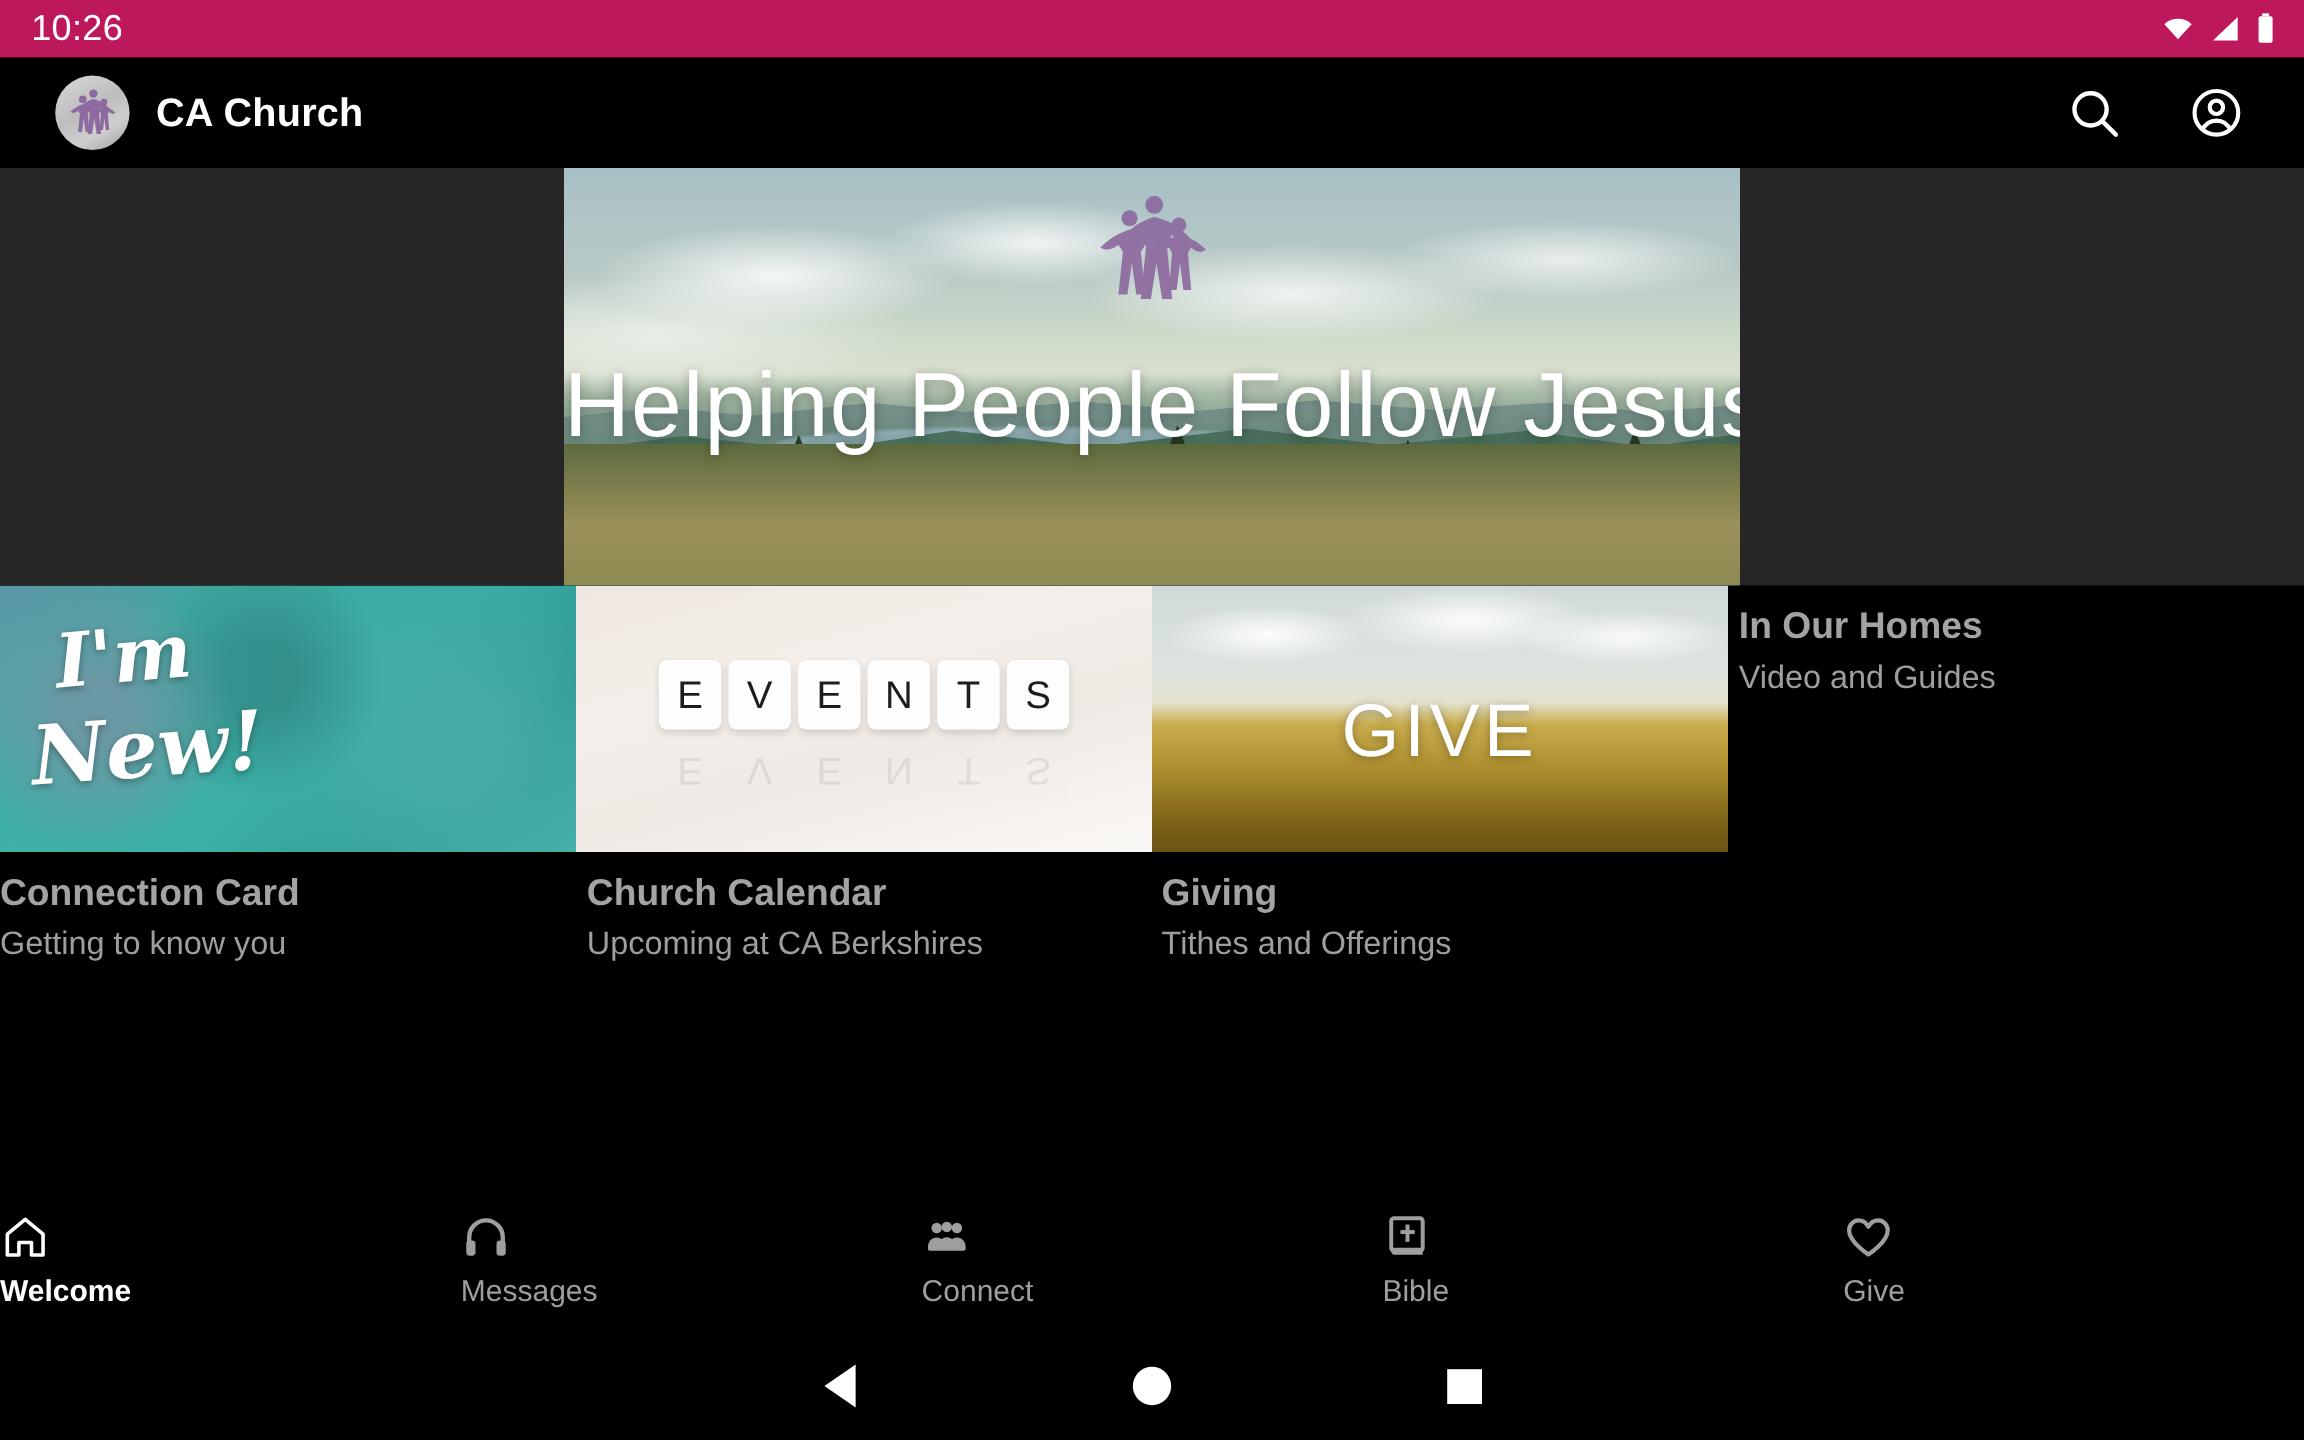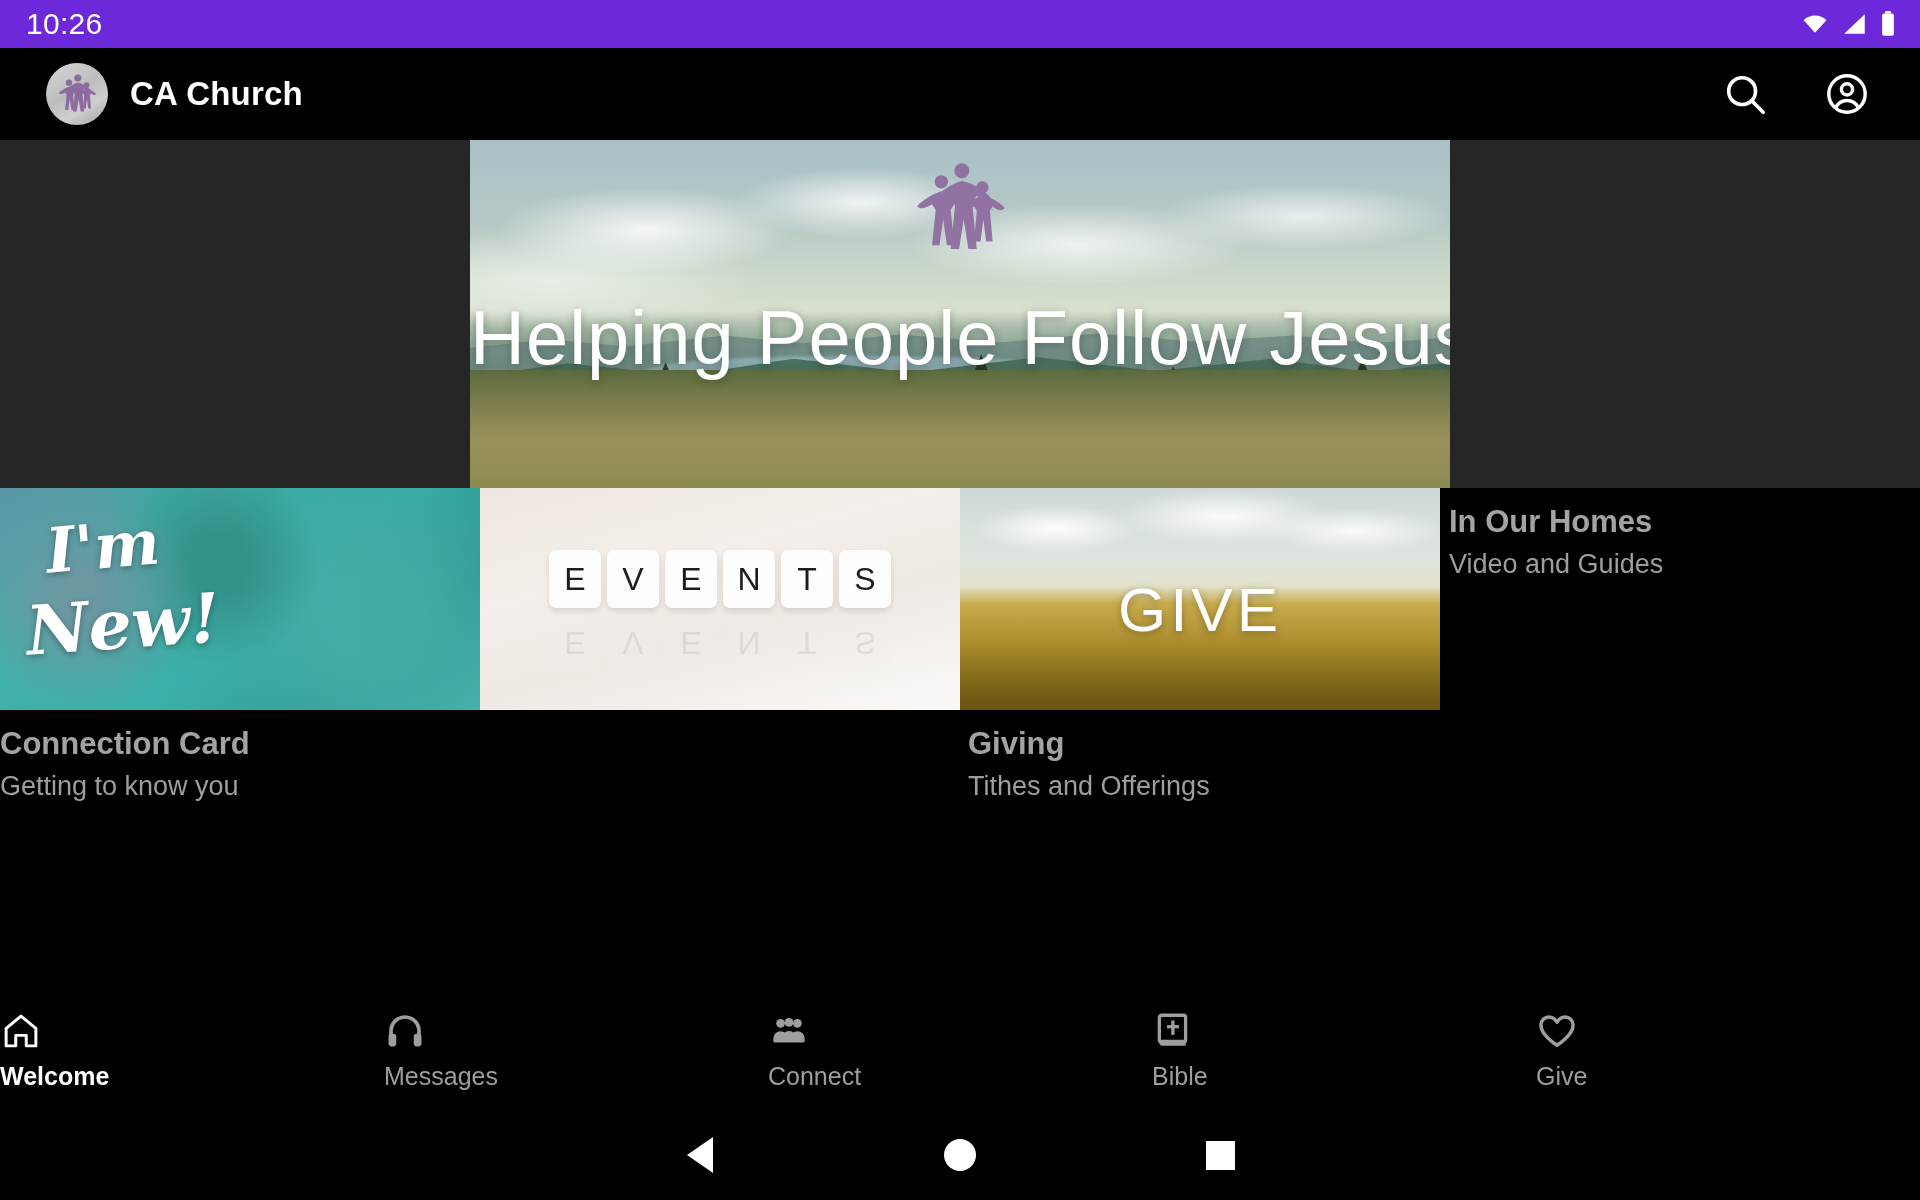--- a/index.html
+++ b/index.html
@@ -8,21 +8,21 @@
     background:#000;
     font-family:"Liberation Sans", sans-serif;
     overflow:hidden;
   }
   .screen { position:relative; width:1920px; height:1200px; background:#000; }
 
   
   .statusbar {
     position:absolute; top:0; left:0; width:1920px; height:48px;
     display:flex; align-items:center; justify-content:space-between;
-    padding:0 24px 0 26px; background:#6d28d9;
+    padding:0 24px 0 26px; background:#be185d;
   }
   .status-time { color:#fff; font-size:30px; font-weight:400; letter-spacing:.3px; }
   .status-icons { display:flex; align-items:center; gap:11px; }
 
   
   .appbar {
     position:absolute; top:48px; left:0; width:1920px; height:92px;
     display:flex; align-items:center; background:#000; padding:0 30px 0 46px;
   }
   .brand { display:flex; align-items:center; gap:22px; }
@@ -321,20 +321,24 @@
         </div>
         <div class="tiles-reflect">
           <span class="tile">E</span>
           <span class="tile">V</span>
           <span class="tile">E</span>
           <span class="tile">N</span>
           <span class="tile">T</span>
           <span class="tile">S</span>
         </div>
       </div>
+      <div class="card-text">
+        <div class="card-title">Church Calendar</div>
+        <div class="card-sub">Upcoming at CA Berkshires</div>
+      </div>
     </div>
 
     <div class="card">
       <div class="card-img">
         <div class="img-field"></div>
         <div class="field-sky-clouds"></div>
         <div class="field-give">GIVE</div>
       </div>
       <div class="card-text">
         <div class="card-title">Giving</div>

